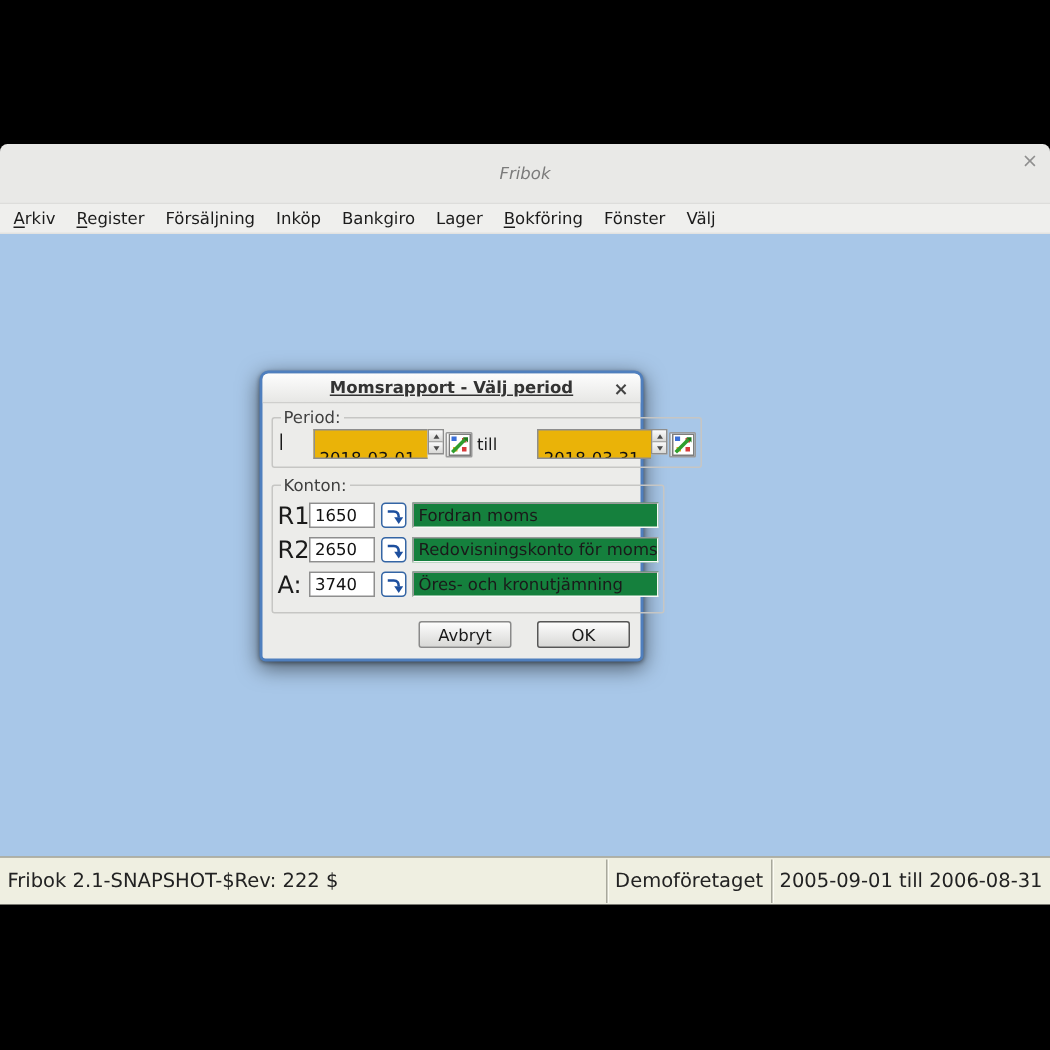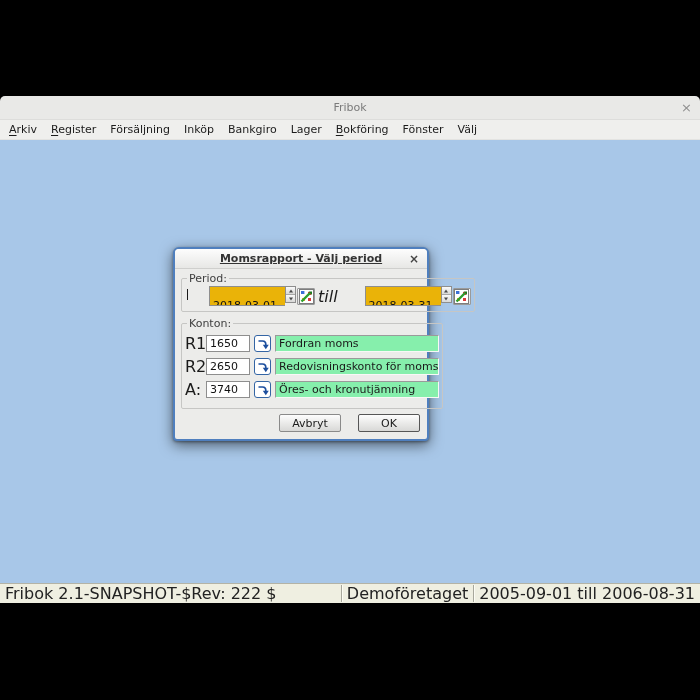--- a/index.html
+++ b/index.html
@@ -15,49 +15,49 @@
     position:relative;
     overflow:hidden;
   }
 
   
   .app-window{
     position:absolute; left:0; top:96px; width:700px; height:507px;
     display:flex; flex-direction:column;
   }
   .titlebar{
-    height:24px; background:#e9e9e7;
+    height:40px; background:#e9e9e7;
     border-bottom:1px solid #dddddb;
     border-radius:5px 5px 0 0;
     position:relative;
-    display:flex; align-items:center; justify-content:center;
+    display:flex; align-items:center; justify-content:center;font-style:italic;
   }
   .titlebar .win-title{font-size:11px; color:#7b7b7b;}
   .win-close{
     position:absolute; right:8px; top:4px;
     font-size:13px; color:#8f8f8f; line-height:15px;
     cursor:default;
   }
   .menubar{
     height:20px; background:#efefed;
     display:flex; align-items:center;
     padding-left:2px;
     border-bottom:1px solid #e3e3e1;
   }
   .menu-item{
     font-size:11px; color:#1c1c1c;
     padding:2px 7px;
   }
   .menu-item .mn{text-decoration:underline; text-underline-offset:2px;}
   .desktop{flex:1; background:var(--desktop);}
   .statusbar{
-    height:20px; background:#efefe1;
+    height:32px; background:#efefe1;
     border-top:1px solid #b3b3a6;
     display:flex; align-items:stretch;
-    font-size:16px; color:#222;
+    font-size:13px; color:#222;
   }
   .sb-cell{display:flex; align-items:center; padding:0 5px; white-space:nowrap;}
   .sb-left{flex:1;}
   .sb-sep{width:1px; background:#a8a89c; box-shadow:1px 0 0 #fcfcf3; margin:1px 0;}
 
   
   .dialog{
     position:absolute; left:173px; top:247px; width:256px;
     background:#ececea;
     border:2px solid var(--dlgborder);
@@ -102,40 +102,40 @@
   .spin-btn.up{border-bottom:1px solid #a8a8a6;}
   .tri{position:absolute; left:50%; top:50%; transform:translate(-50%,-50%); width:0; height:0;}
   .tri-up{border-left:2.5px solid transparent; border-right:2.5px solid transparent; border-bottom:3.5px solid #4a4a4a;}
   .tri-down{border-left:2.5px solid transparent; border-right:2.5px solid transparent; border-top:3.5px solid #4a4a4a;}
   .cal-btn{
     width:18px; height:17px; margin-left:1px; padding:0;
     border:1px solid #9a9a9a; border-radius:1px;
     background:linear-gradient(#fbfbfb,#dfdfdd);
     display:flex; align-items:center; justify-content:center;
   }
-  .till-label{font-size:16px; color:#1a1a1a; margin:0 3px;font-style:italic;}
+  .till-label{font-size:11px; color:#1a1a1a; margin:0 3px;}
 
   
   .konto-row{display:flex; align-items:center; margin:3px 0 4px;}
   .k-label{width:21px; font-size:16px; color:#1a1a1a;}
   .k-input{
     width:44px; height:17px;
     border:1px solid #8e8e8e; background:#fff; outline:none;
     font:11px "DejaVu Sans", sans-serif; color:#111; padding-left:3px;
   }
   .k-btn{
     width:17px; height:17px; margin-left:4px; padding:0;
     border:1px solid #3465a4; border-radius:3px;
     background:#fff;
     display:flex; align-items:center; justify-content:center;
   }
   .k-desc{
     flex:1; margin-left:4px; height:17px;
     font-size:11px; color:#1a1a1a; line-height:15px; padding-left:3px;
-    background:#86efac;
+    background:#15803d;
     border:1px solid;
     border-color:#9a9a9a #f8f8f6 #f8f8f6 #9a9a9a;
     white-space:nowrap; overflow:hidden;
   }
 
   
   .btn-row{display:flex; justify-content:flex-end; gap:17px; margin:5px 7px 7px;}
   .btn{
     width:62px; height:18px;
     font:11px "DejaVu Sans", sans-serif; color:#1a1a1a;

